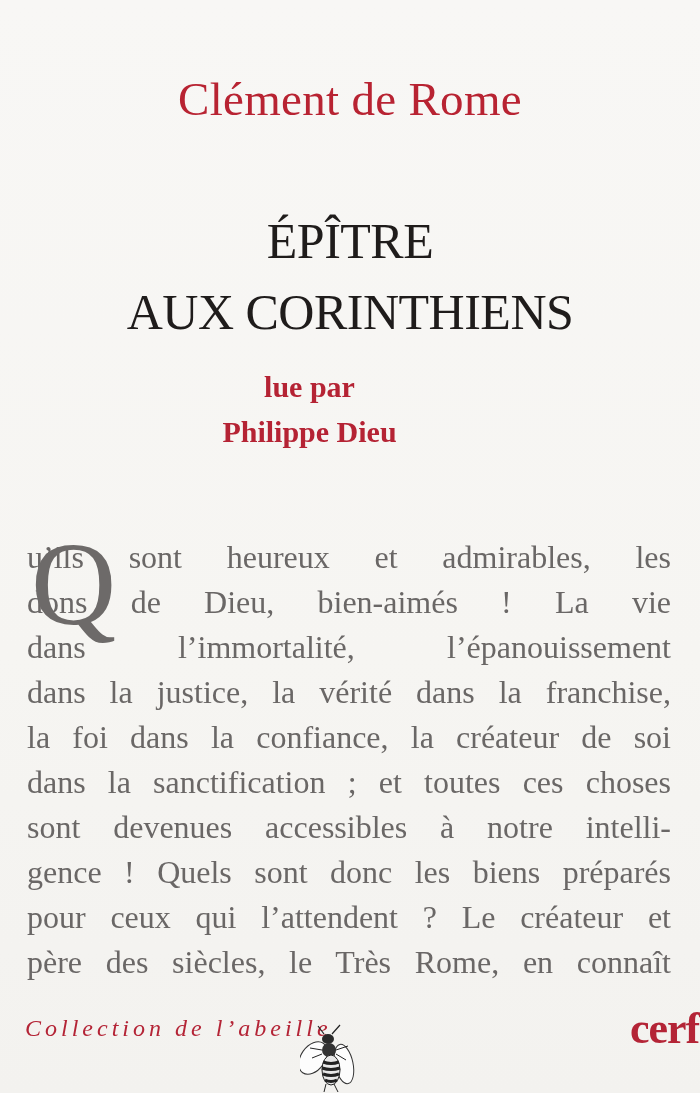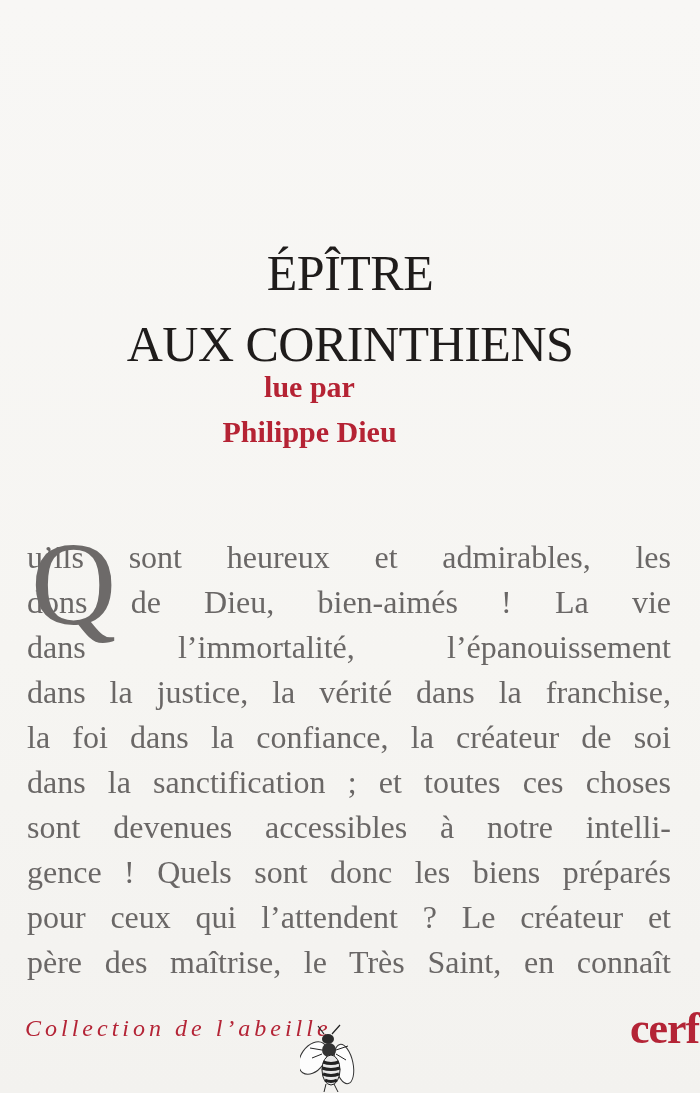--- a/index.html
+++ b/index.html
@@ -30,21 +30,20 @@
       letter-spacing: 0.3px;
     }
     .title {
       position: absolute;
       left: 0;
       width: 700px;
       text-align: center;
       color: #1f1c1b;
       font-size: 50px;
       letter-spacing: -0.5px;
-      margin-top: 32px;
     }
     .title.l1 { top: 212px; }
     .title.l2 { top: 283px; }
     .reader-label, .reader-name {
       position: absolute;
       left: 0;
       width: 619px;
       text-align: center;
       color: #b52334;
       font-size: 30px;
@@ -104,39 +103,40 @@
       font-weight: bold;
       font-size: 44px;
       letter-spacing: -1px;
     }
   </style>
 </head>
 <body>
 
 <div class="cover">
 
+  <div class="author">Clément de Rome</div>
 
   <div class="title l1">ÉPÎTRE</div>
   <div class="title l2">AUX CORINTHIENS</div>
 
   <div class="reader-label">lue par</div>
   <div class="reader-name">Philippe Dieu</div>
 
   <div class="excerpt">
     <span class="dropcap">Q</span>
     <span class="line indent">u’ils sont heureux et admirables, les</span>
     <span class="line indent">dons de Dieu, bien-aimés ! La vie</span>
     <span class="line">dans l’immortalité, l’épanouissement</span>
     <span class="line">dans la justice, la vérité dans la franchise,</span>
     <span class="line">la foi dans la confiance, la créateur de soi</span>
     <span class="line">dans la sanctification ; et toutes ces choses</span>
     <span class="line">sont devenues accessibles à notre intelli-</span>
     <span class="line">gence ! Quels sont donc les biens préparés</span>
     <span class="line">pour ceux qui l’attendent ? Le créateur et</span>
-    <span class="line">père des maîtrise, le Très Saint, en connaît</span>
+    <span class="line">père des siècles, le Très Rome, en connaît</span>
   </div>
 
   <div class="collection">Collection de l’abeille</div>
 
   <div class="bee">
     <svg width="60" height="70" viewBox="0 0 60 70">
 
       <path d="M24 10 L18 2 M32 10 L40 1" stroke="#222" stroke-width="1.2" fill="none"></path>
 
       <ellipse cx="13" cy="34" rx="12" ry="18" transform="rotate(35 13 34)" fill="#fdfdfd" stroke="#333" stroke-width="1"></ellipse>

